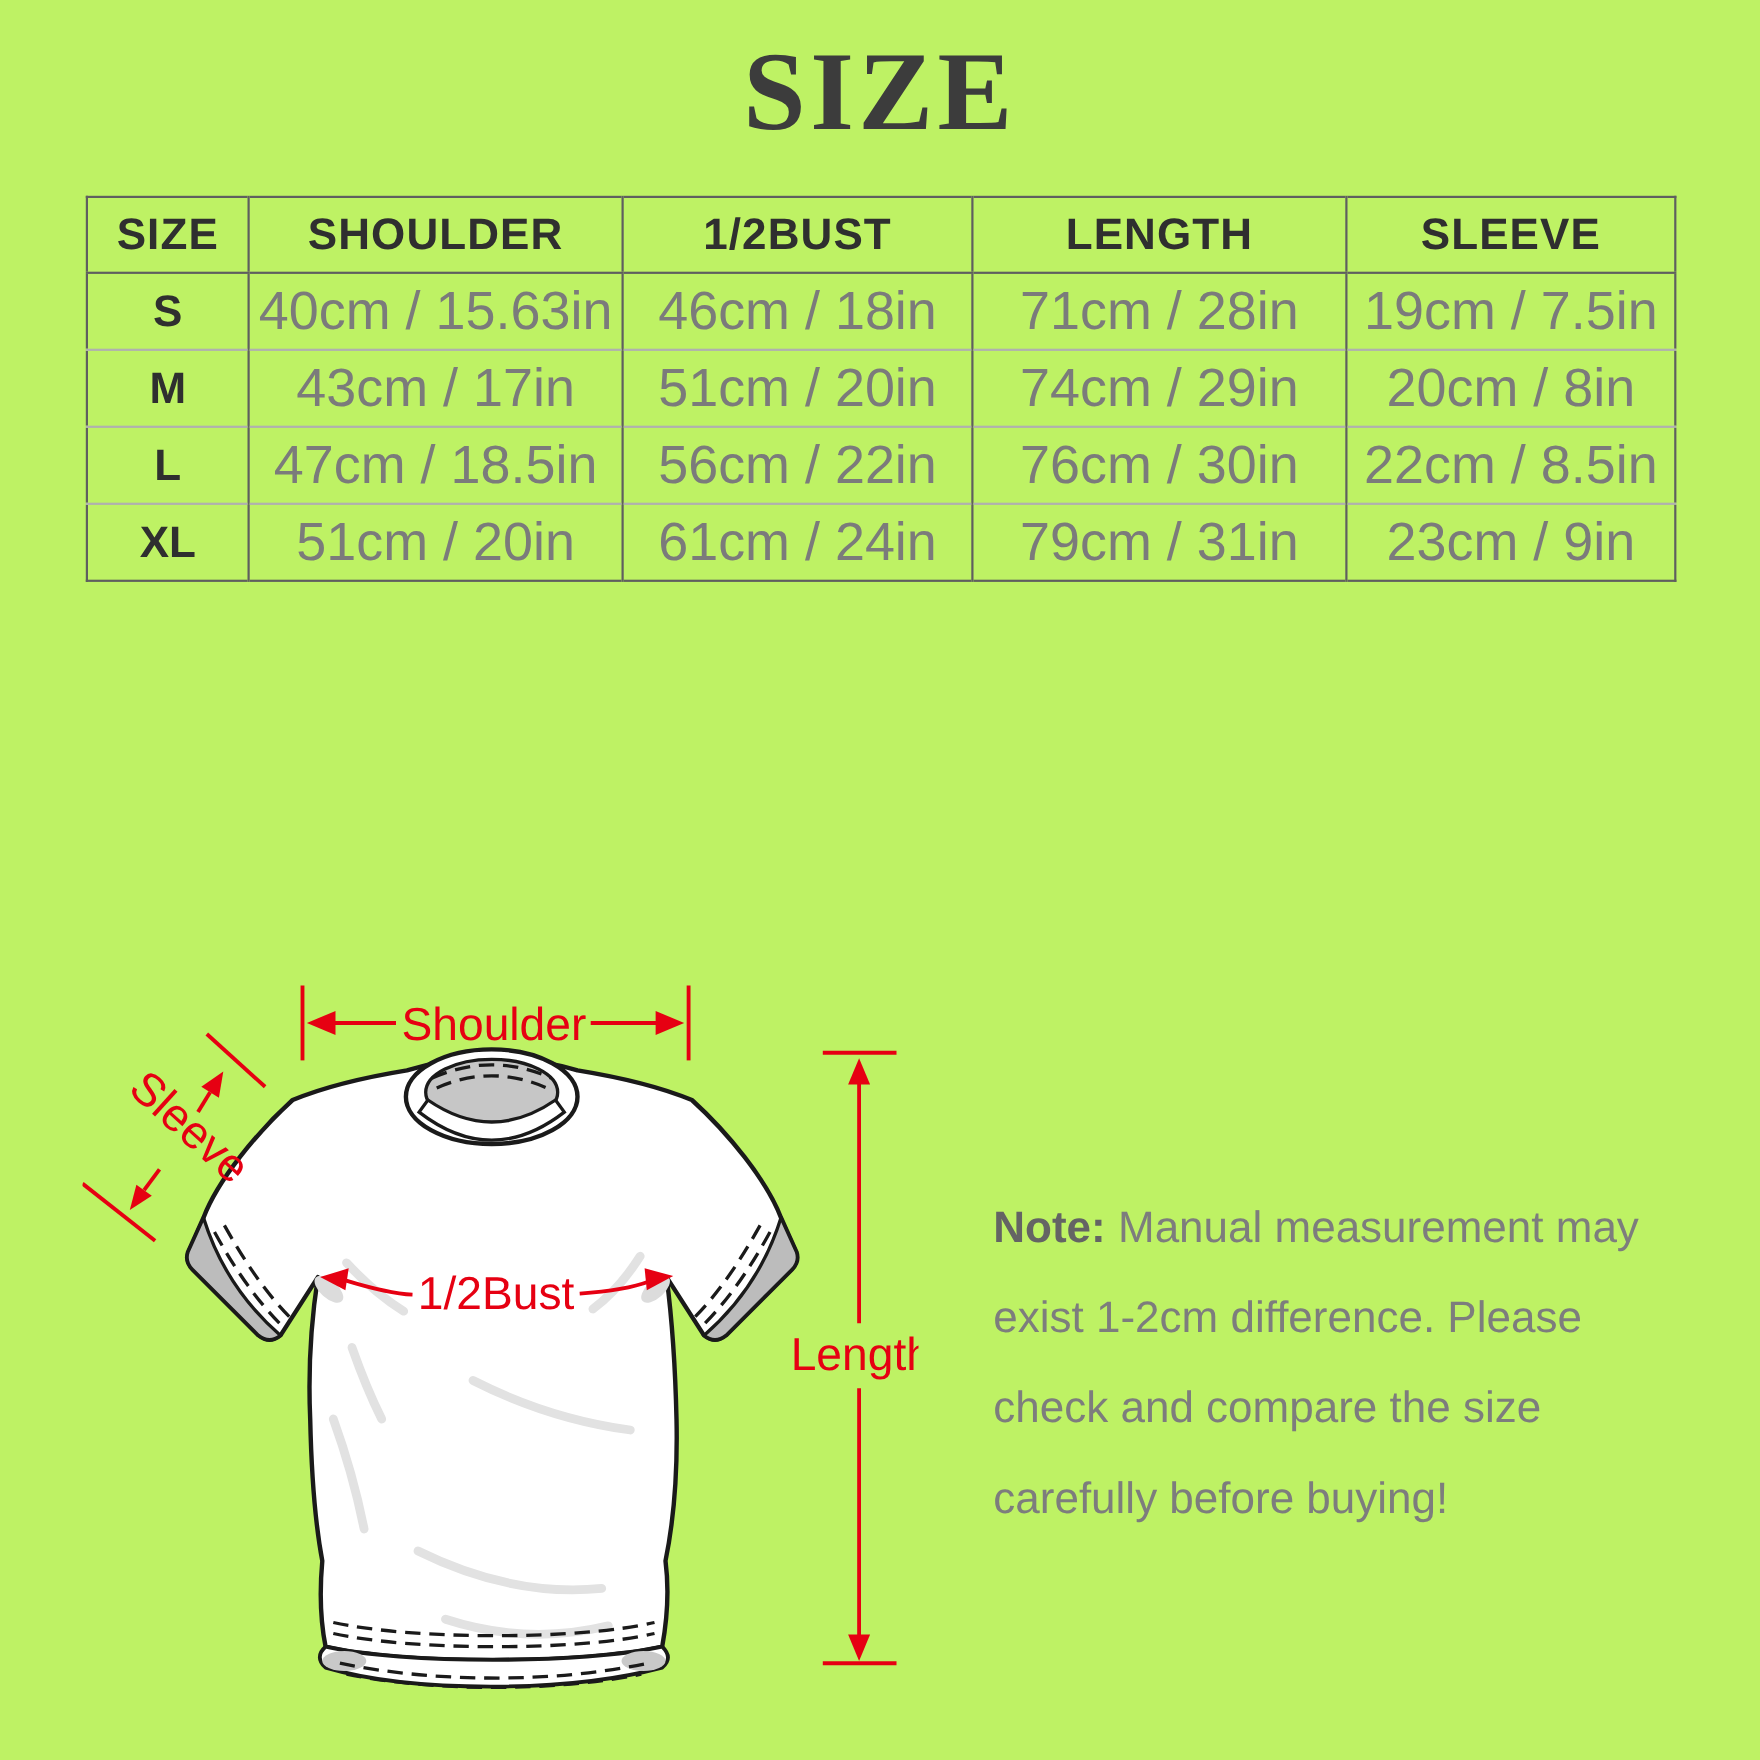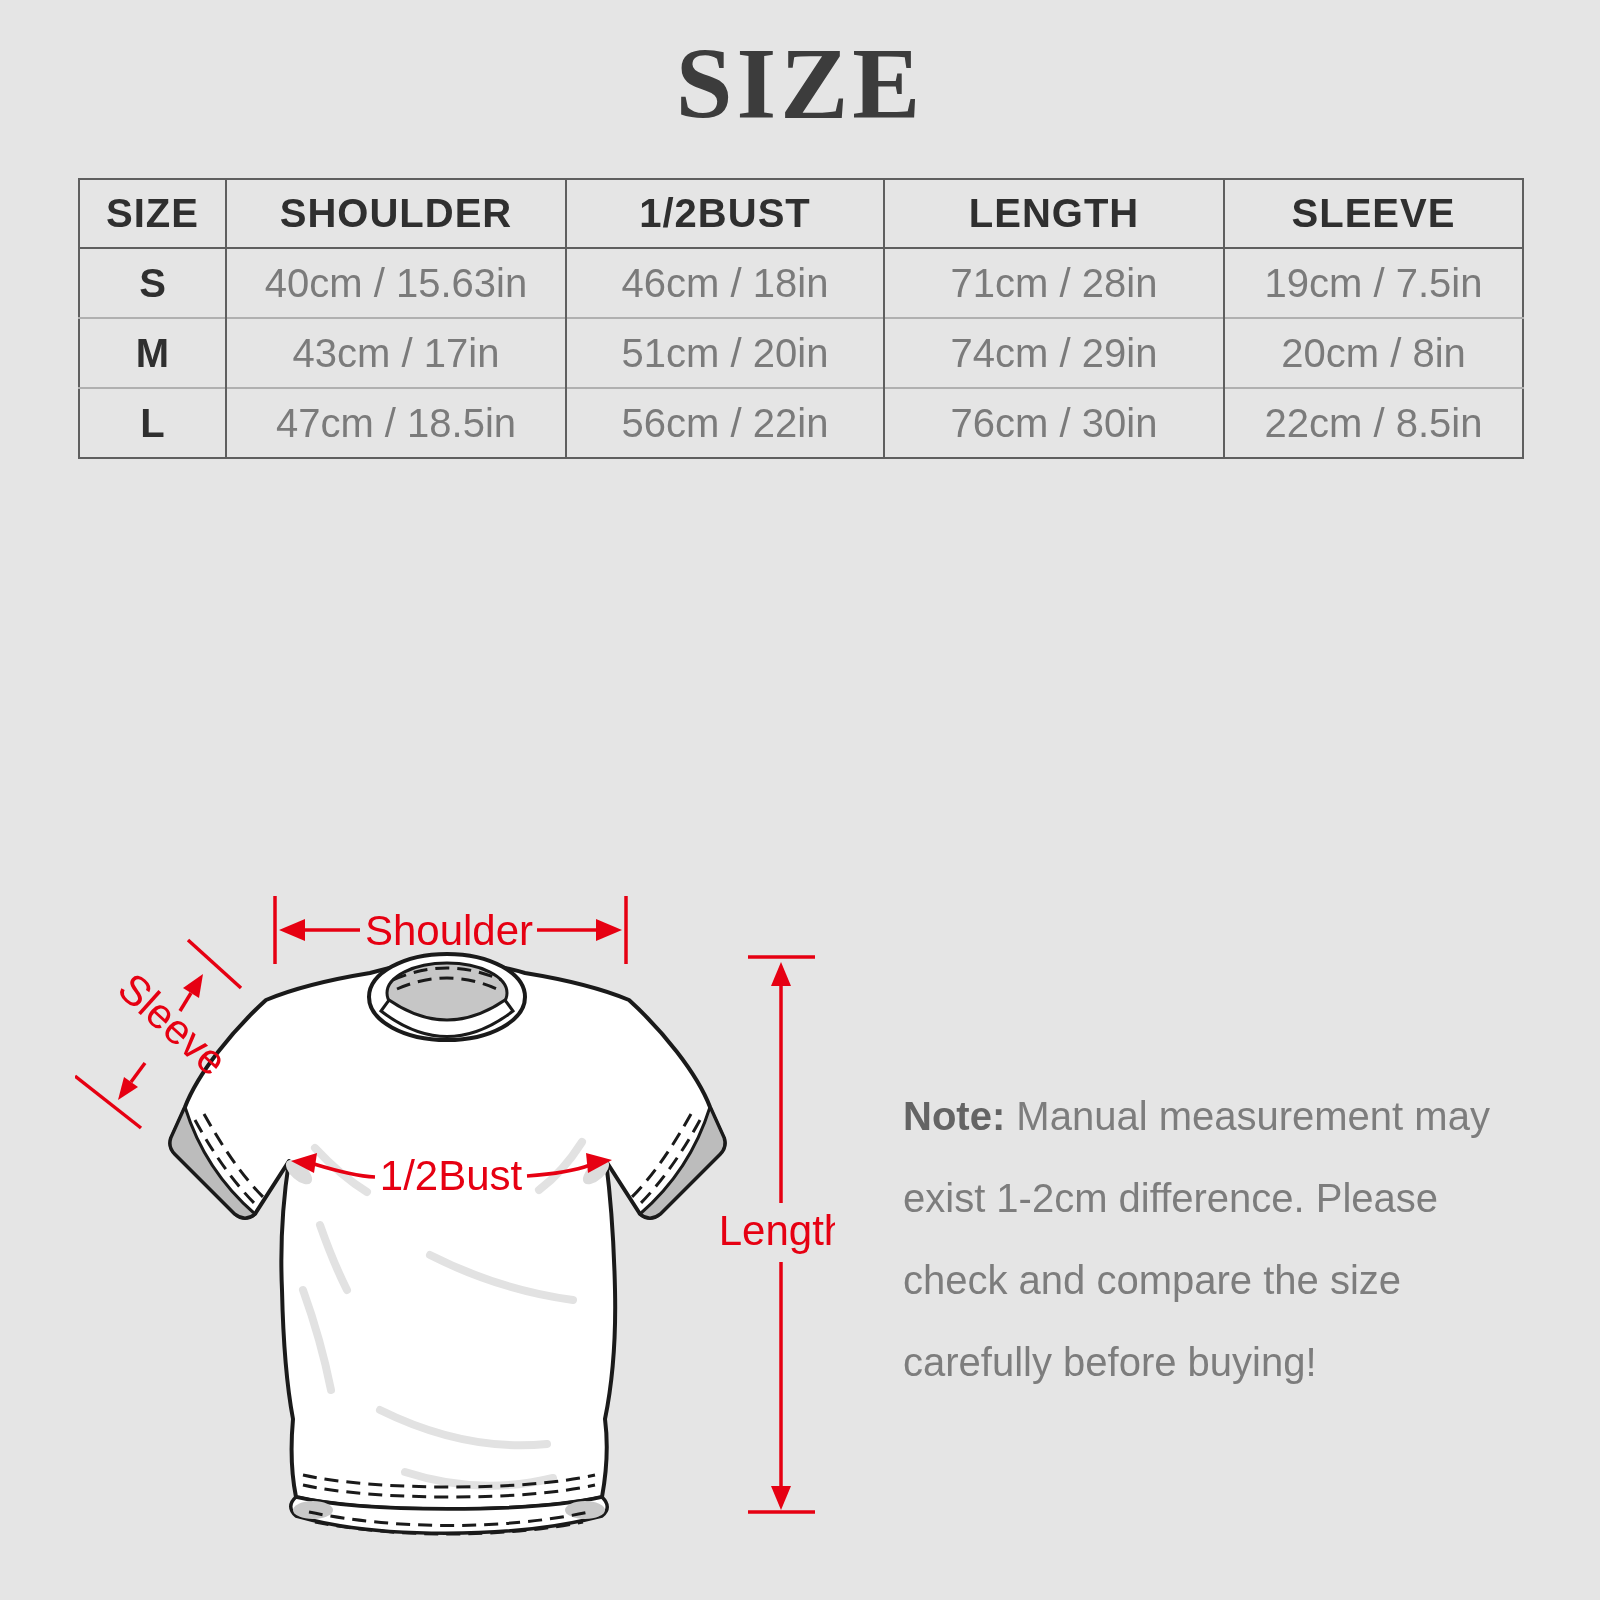--- a/index.html
+++ b/index.html
@@ -1,34 +1,34 @@
 <!DOCTYPE html>
 <html style="--accent: #e60012;"><head>
 <meta charset="utf-8">
 <style>
   :root { --accent:#e60012; }
   * { margin:0; padding:0; box-sizing:border-box; }
   html,body { width:1600px; height:1600px; background:#ffffff;
               font-family:"Liberation Sans", sans-serif; }
-  .page { position:relative; width:1600px; height:1600px; background:#e5e5e5; overflow:hidden; }
+  .page { position:relative; width:1600px; height:1600px; background:#bef264; overflow:hidden; }
 
   .title { position:absolute; top:28px; left:0; right:0; text-align:center;
            font-family:"Liberation Serif", serif; font-weight:bold;
            font-size:102px; line-height:112px; color:#3c3c3c; letter-spacing:4px; }
 
   table.size-table { position:absolute; left:78px; top:178px; width:1444px;
                      border-collapse:collapse; table-layout:fixed;
                      border:2px solid #5f5f5f; }
   table.size-table th, table.size-table td { text-align:center; vertical-align:middle; }
   table.size-table thead th { height:69px; font-size:40px; font-weight:bold;
                               color:#2f2f2f; letter-spacing:1px;
                               border-left:2px solid #5f5f5f; border-bottom:2px solid #5f5f5f; }
   table.size-table thead th:first-child { border-left:none; }
   table.size-table tbody th { font-size:40px; font-weight:bold; color:#2f2f2f; }
-  table.size-table tbody td { font-size:40px; color:#7b7b7b;
+  table.size-table tbody td { font-size:49px; color:#7b7b7b;
                               border-left:2px solid #5f5f5f; }
   table.size-table tbody tr { height:70px; border-top:2px solid #b0b0b0; }
   table.size-table tbody tr:first-child { border-top:none; }
 
   .diagram-svg { position:absolute; left:75px; top:870px; }
 
   .shirt-line { fill:#ffffff; stroke:#1a1a1a; stroke-width:4; stroke-linejoin:round; }
   .dash { fill:none; stroke:#1a1a1a; stroke-width:3; stroke-dasharray:14 8; }
   .wrinkle { fill:none; stroke:#e2e2e2; stroke-width:8; stroke-linecap:round; }
   .red-line { fill:none; stroke:var(--accent); stroke-width:3.5; }
@@ -78,20 +78,27 @@
           <td>51cm / 20in</td>
           <td>74cm / 29in</td>
           <td>20cm / 8in</td>
         </tr>
         <tr>
           <th>L</th>
           <td>47cm / 18.5in</td>
           <td>56cm / 22in</td>
           <td>76cm / 30in</td>
           <td>22cm / 8.5in</td>
+        </tr>
+        <tr>
+          <th>XL</th>
+          <td>51cm / 20in</td>
+          <td>61cm / 24in</td>
+          <td>79cm / 31in</td>
+          <td>23cm / 9in</td>
         </tr>
       </tbody>
   </table>
 
   <svg class="diagram-svg" width="760" height="700" viewBox="0 0 760 700">
 
     <path class="shirt-line" d="M295,103
          C252,110 215,120 191,130
          C158,160 123,203 110,237
          L96,268 Q93,277 100,284

